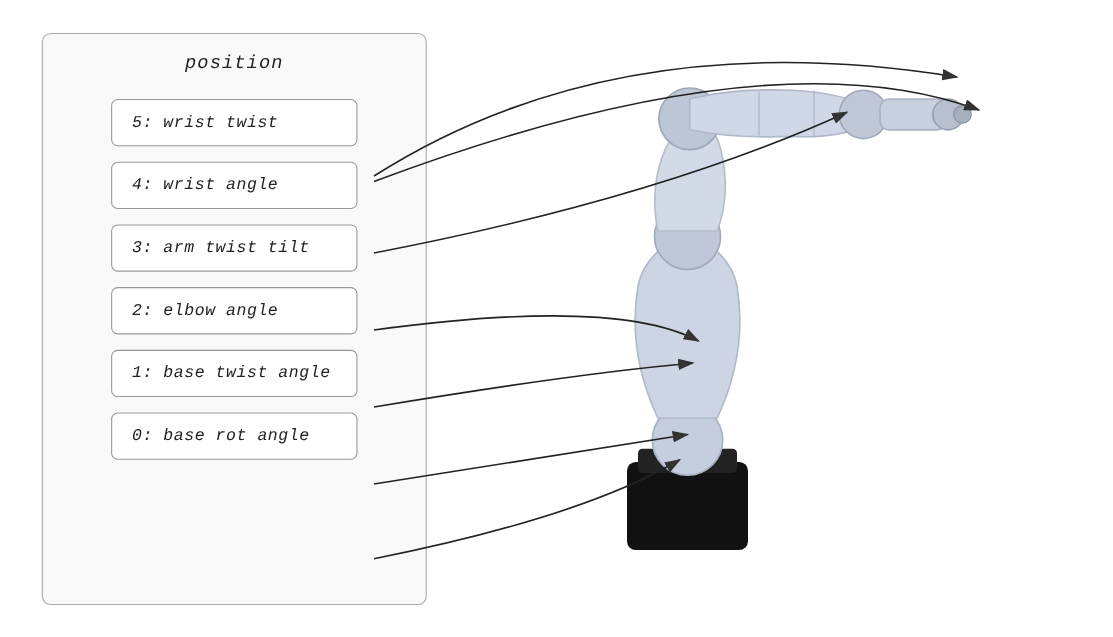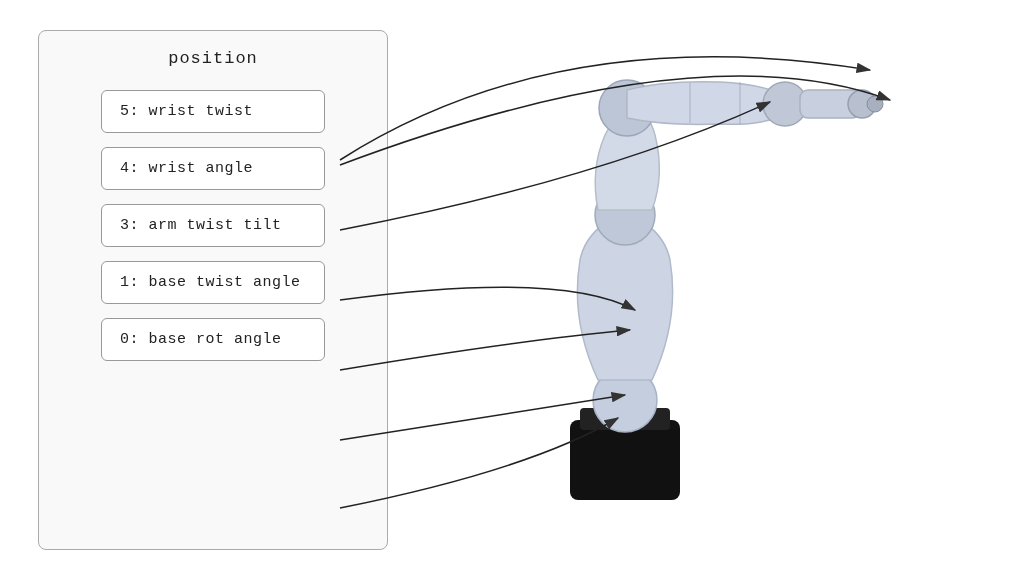--- a/index.html
+++ b/index.html
@@ -11,20 +11,21 @@
       overflow: hidden;
       position: relative;
     }
 
     #main-container {
       width: 1012px;
       height: 579px;
       position: relative;
       display: flex;
       align-items: center;
+      font-style: italic;
     }
 
     #panel {
       position: absolute;
       left: 38px;
       top: 30px;
       width: 350px;
       height: 520px;
       border: 1.5px solid #aaa;
       border-radius: 8px;
@@ -70,20 +71,21 @@
 </head>
 <body>
 
 <div id="main-container">
 
   <div id="panel">
     <div id="panel-title">position</div>
     <div class="joint-item" id="joint-5">5: wrist twist</div>
     <div class="joint-item" id="joint-4">4: wrist angle</div>
     <div class="joint-item" id="joint-3">3: arm twist tilt</div>
+    <div class="joint-item" id="joint-2">2: elbow angle</div>
     <div class="joint-item" id="joint-1">1: base twist angle</div>
     <div class="joint-item" id="joint-0">0: base rot angle</div>
   </div>
 
   <svg id="arrows-svg" xmlns="http://www.w3.org/2000/svg">
 
     <g transform="translate(490, 60)">
 
       <rect x="80" y="360" width="110" height="80" rx="8" ry="8" fill="#111"></rect>
       <rect x="90" y="348" width="90" height="22" rx="4" ry="4" fill="#222"></rect>

